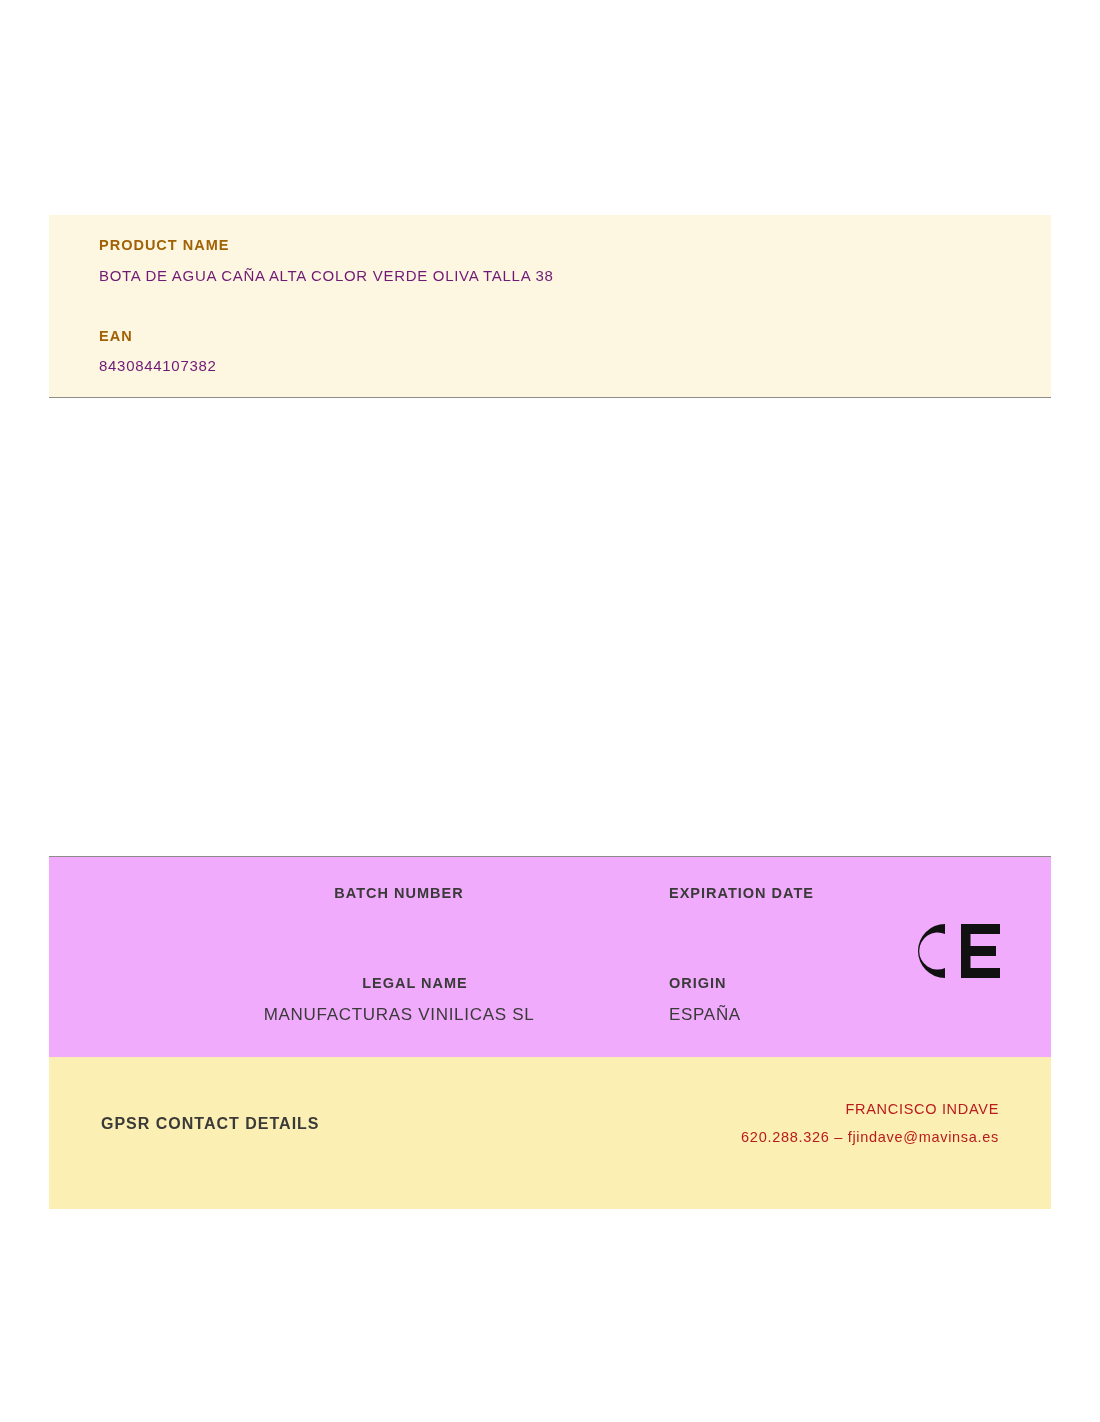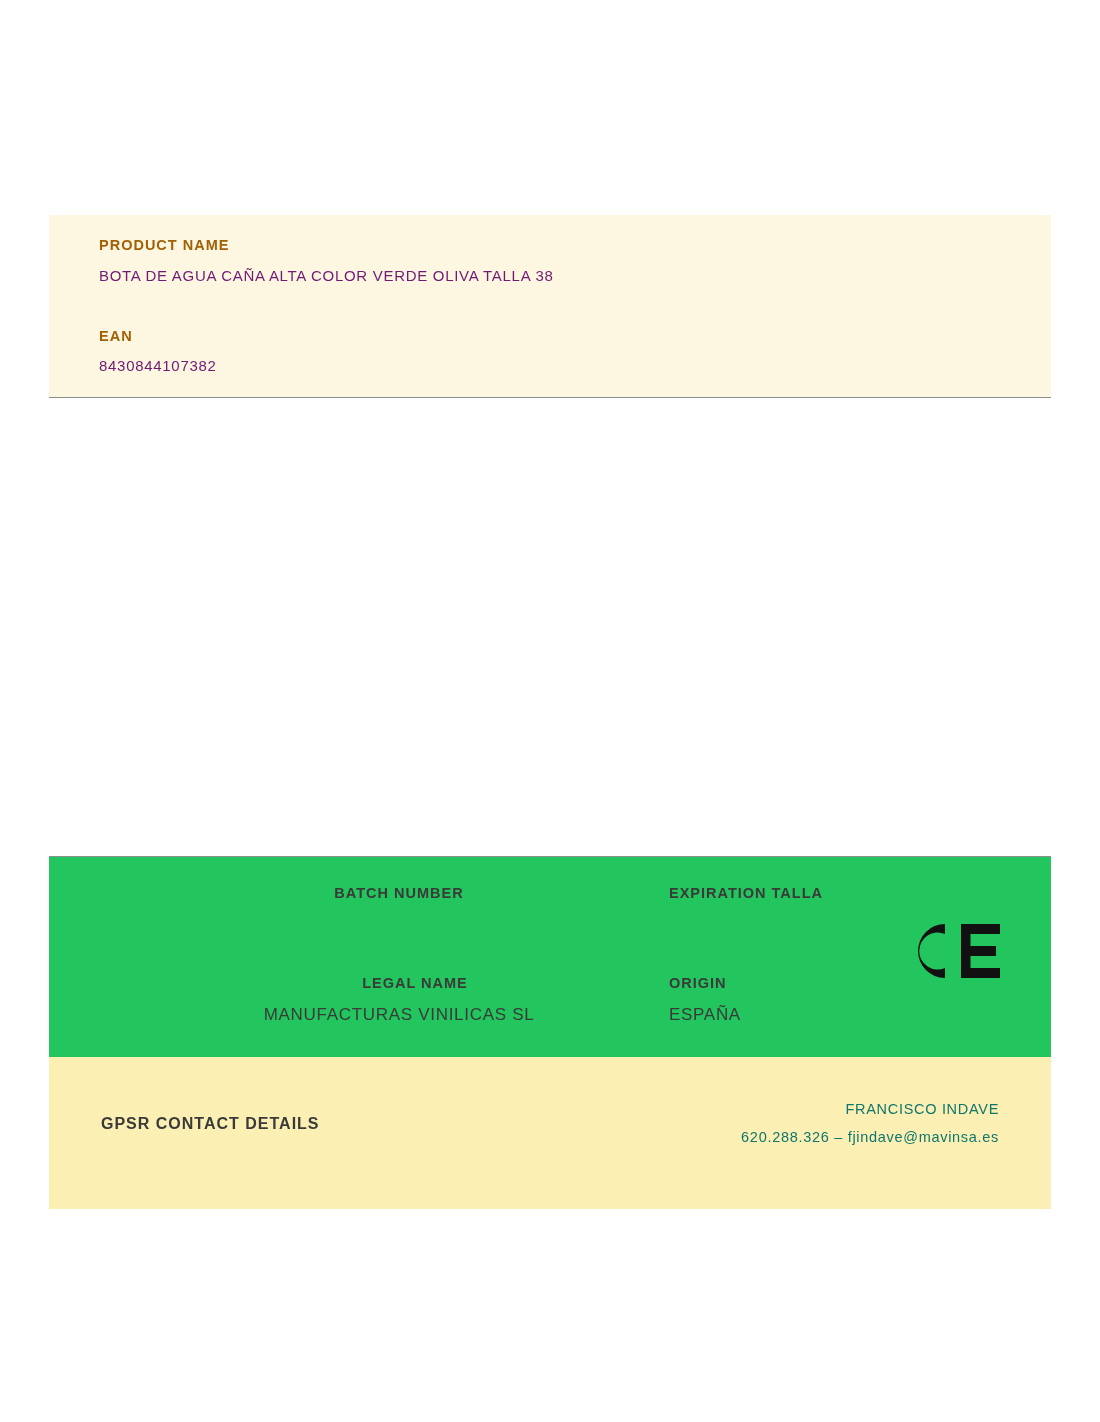--- a/index.html
+++ b/index.html
@@ -67,21 +67,21 @@
     top: 142px;
   }
 
   
   .mid-block {
     position: absolute;
     left: 49px;
     top: 856px;
     width: 1002px;
     height: 248px;
-    background: #22c55e;
+    background: #f0abfc;
     border-top: 1px solid #8d8d8b;
     border-bottom: 6px solid #0f172a;
     box-sizing: border-box;
   }
   .mid-cell-label {
     position: absolute;
     font-size: 14.5px;
     font-weight: bold;
     letter-spacing: 1.0px;
     color: #3a3a38;
@@ -158,21 +158,21 @@
     color: #3a3a38;
     margin-top: 20px;
   }
   .gpsr-lines {
     position: absolute;
     right: 52px;
     top: 38px;
     text-align: right;
     font-size: 14.5px;
     letter-spacing: 0.7px;
-    color: #0f766e;
+    color: #b91c1c;
     line-height: 28px;
   }
   .gpsr-lines div {
     white-space: nowrap;
   }
 </style>
 </head>
 <body>
 
 <div class="page">
@@ -181,21 +181,21 @@
     <div class="field-label product-name-label">PRODUCT NAME</div>
     <div class="field-value product-name-value">BOTA DE AGUA CAÑA ALTA COLOR VERDE OLIVA TALLA 38</div>
     <div class="field-label ean-label">EAN</div>
     <div class="field-value ean-value">8430844107382</div>
   </section>
 
   <section class="mid-block">
     <div class="mid-cell-label batch-label">BATCH NUMBER</div>
     <div class="mid-cell-value batch-label" style="top:58px;"></div>
 
-    <div class="mid-cell-label expiration-label">EXPIRATION TALLA</div>
+    <div class="mid-cell-label expiration-label">EXPIRATION DATE</div>
     <div class="mid-cell-value expiration-label" style="top:58px;"></div>
 
     <div class="mid-cell-label legal-label">LEGAL NAME</div>
     <div class="mid-cell-value legal-value">MANUFACTURAS VINILICAS SL</div>
 
     <div class="mid-cell-label origin-label">ORIGIN</div>
     <div class="mid-cell-value origin-value">ESPAÑA</div>
 
     <div class="ce-mark">
       <svg viewBox="0 0 100 64" width="100" height="64" aria-hidden="true">

